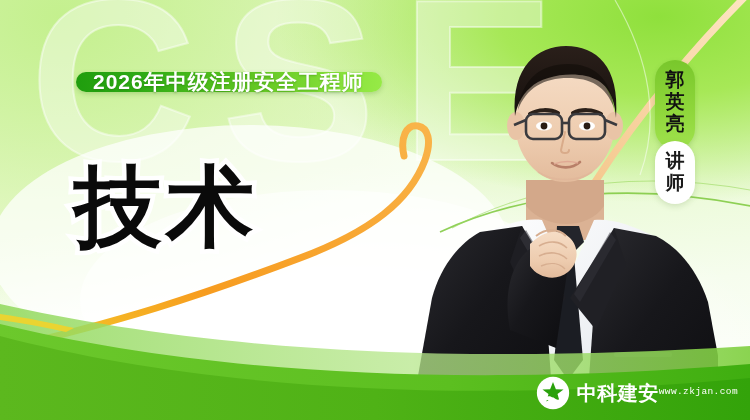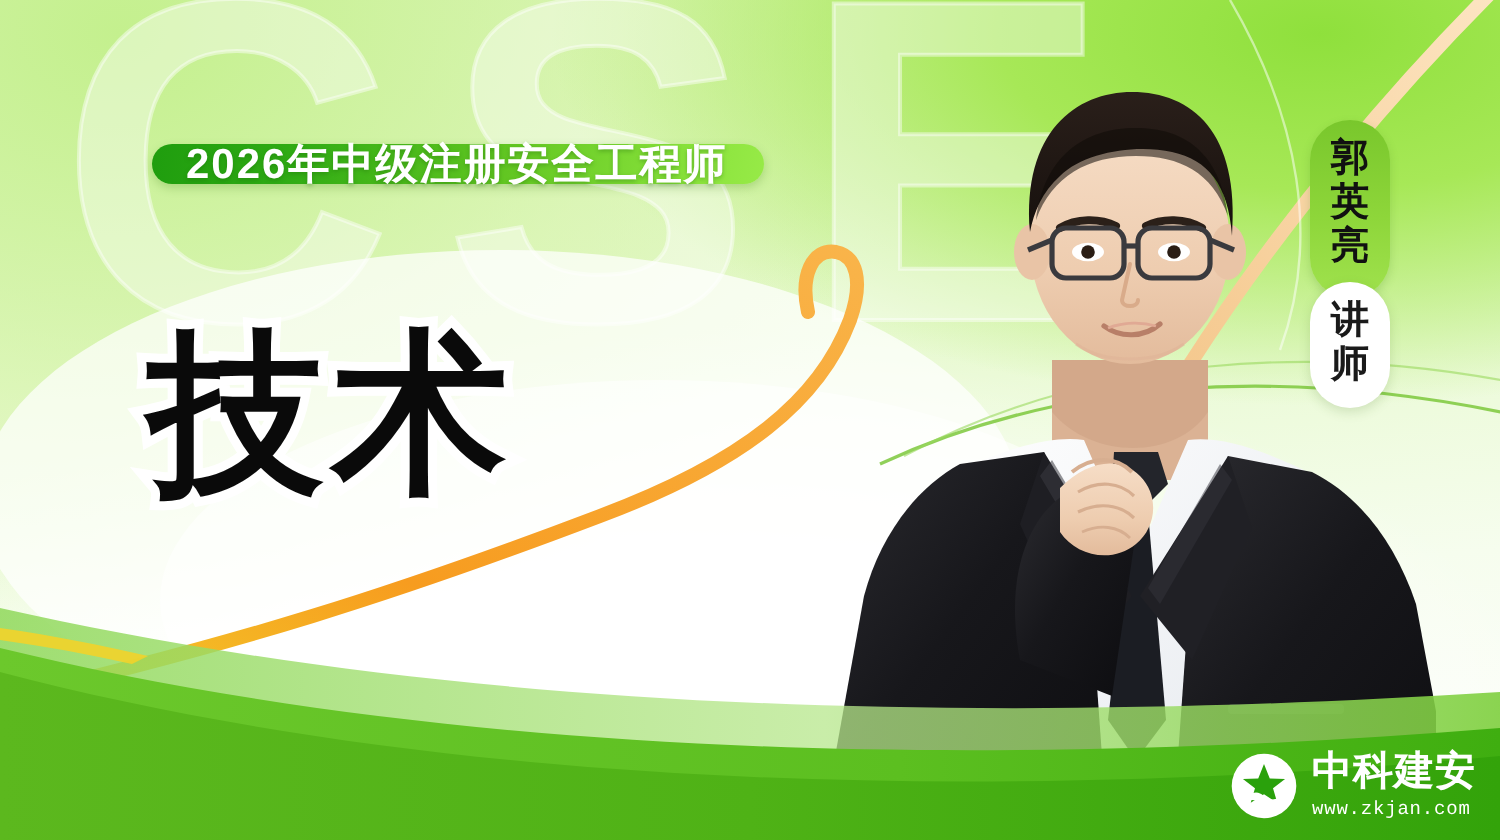--- a/index.html
+++ b/index.html
@@ -177,21 +177,21 @@
     bottom: 10px;
     display: flex;
     align-items: center;
     gap: 7px;
   }
   .logo-mark {
     width: 34px;
     height: 34px;
     flex: 0 0 34px;
   }
-  .logo-text { display: flex; flex-direction: column; line-height: 1; }
+  .logo-text { display: flex; flex-direction: row; line-height: 1; }
   .logo-cn {
     color: #ffffff;
     font-size: 20px;
     font-weight: 700;
     letter-spacing: 0.5px;
   }
   .logo-url {
     color: #ffffff;
     font-size: 9.5px;
     letter-spacing: 0.4px;

